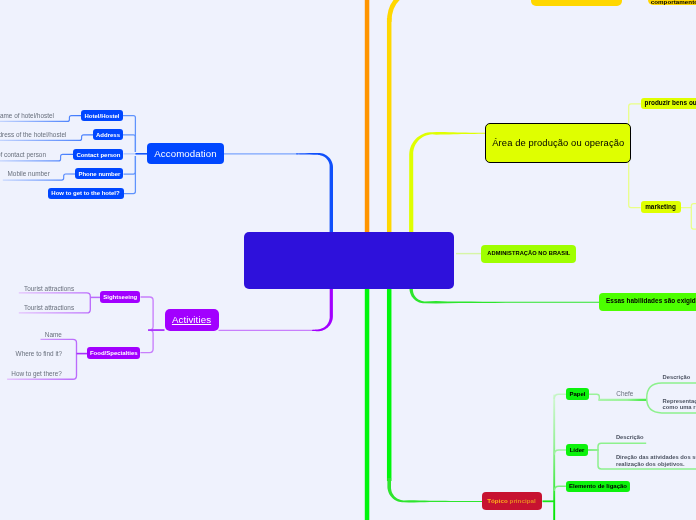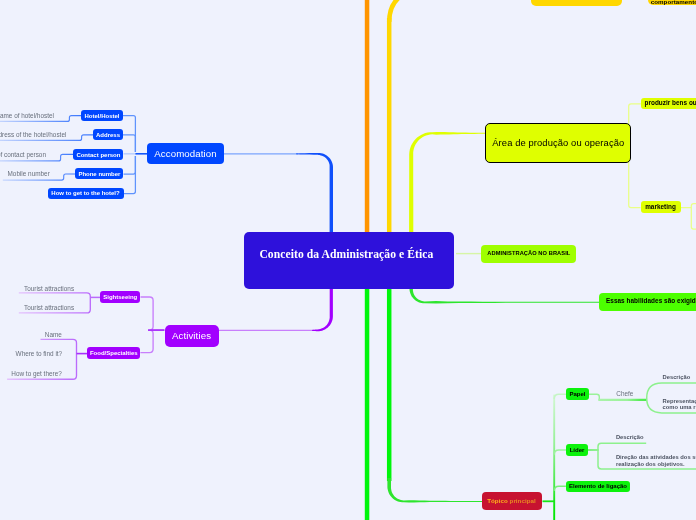--- a/index.html
+++ b/index.html
@@ -26,22 +26,22 @@
            font-size:9.7px;font-weight:normal;letter-spacing:.1px;}
   #n-hotel{left:81px;top:110.2px;width:42px;height:11px;}
   #n-address{left:93.1px;top:129.2px;width:29.8px;height:11.2px;}
   #n-contact{left:73.3px;top:149px;width:50.2px;height:11px;}
   #n-phone{left:75.3px;top:168.1px;width:48.2px;height:11.3px;}
   #n-howto{left:47.5px;top:188px;width:76px;height:10.8px;}
 
   
   .purple{background:#a200ff;color:#fff;border-radius:3px;
           font-size:6px;font-weight:bold;letter-spacing:0;}
-  #n-activ{left:164.5px;top:325px;width:54px;height:21.6px;border-radius:5px;
-           font-size:9.7px;font-weight:normal;letter-spacing:.1px;}
+  #n-activ{left:164.5px;top:309px;width:54px;height:21.6px;border-radius:5px;
+           font-size:9.7px;font-weight:normal;letter-spacing:.1px;text-decoration:underline;}
   #n-sight{left:100.1px;top:290.7px;width:40.4px;height:12.1px;}
   #n-food{left:87.1px;top:347.4px;width:53.3px;height:11.9px;}
 
   
   #n-prod{left:485.4px;top:122.6px;width:145.8px;height:40px;border-radius:5px;
           background:#dfff00;color:#000;border:1.4px solid #000;
           font-size:9.4px;letter-spacing:.1px;}
   .ylw{background:#dfff00;color:#000;border-radius:3px;
        font-size:6.4px;font-weight:bold;letter-spacing:.02px;}
   #n-produzir{left:640.9px;top:98.1px;width:90px;height:11.2px;justify-content:flex-start;padding-left:3.7px;}
@@ -192,21 +192,20 @@
       <path d="M598.3 399.9 H646.7" stroke-width="2.1" stroke="url(#gChefe)"></path>
       <path d="M700 383.1 H661.7 Q646.7 383.1 646.7 398.1 Q646.7 412.9 661.7 412.9 H700" stroke-width="1.5" stroke="#8df18d"></path>
       <path d="M587.7 450 H598.7" stroke-width="1.7" stroke="url(#gLider)"></path>
       <path d="M646.2 443.2 H601.2 Q598 443.2 598 446.4 V465.8 Q598 469 601.2 469 H700" stroke-width="1.5" stroke="#8df18d"></path>
     </g>
 
     <path fill="none" stroke="#ffd700" stroke-width="1.3" d="M640 -2 H648"></path>
   </svg>
 
   <div id="central" class="node">
-    <div>Conceito da Administração e Ética</div>
   </div>
 
   <div id="n-accom" class="node blue">Accomodation</div>
   <div id="n-hotel" class="node blue">Hotel/Hostel</div>
   <div id="n-address" class="node blue">Address</div>
   <div id="n-contact" class="node blue">Contact person</div>
   <div id="n-phone" class="node blue">Phone number</div>
   <div id="n-howto" class="node blue">How to get to the hotel?</div>
 
   <div class="lbl" style="left:-4.7px;top:113.4px;">Name of hotel/hostel</div>

